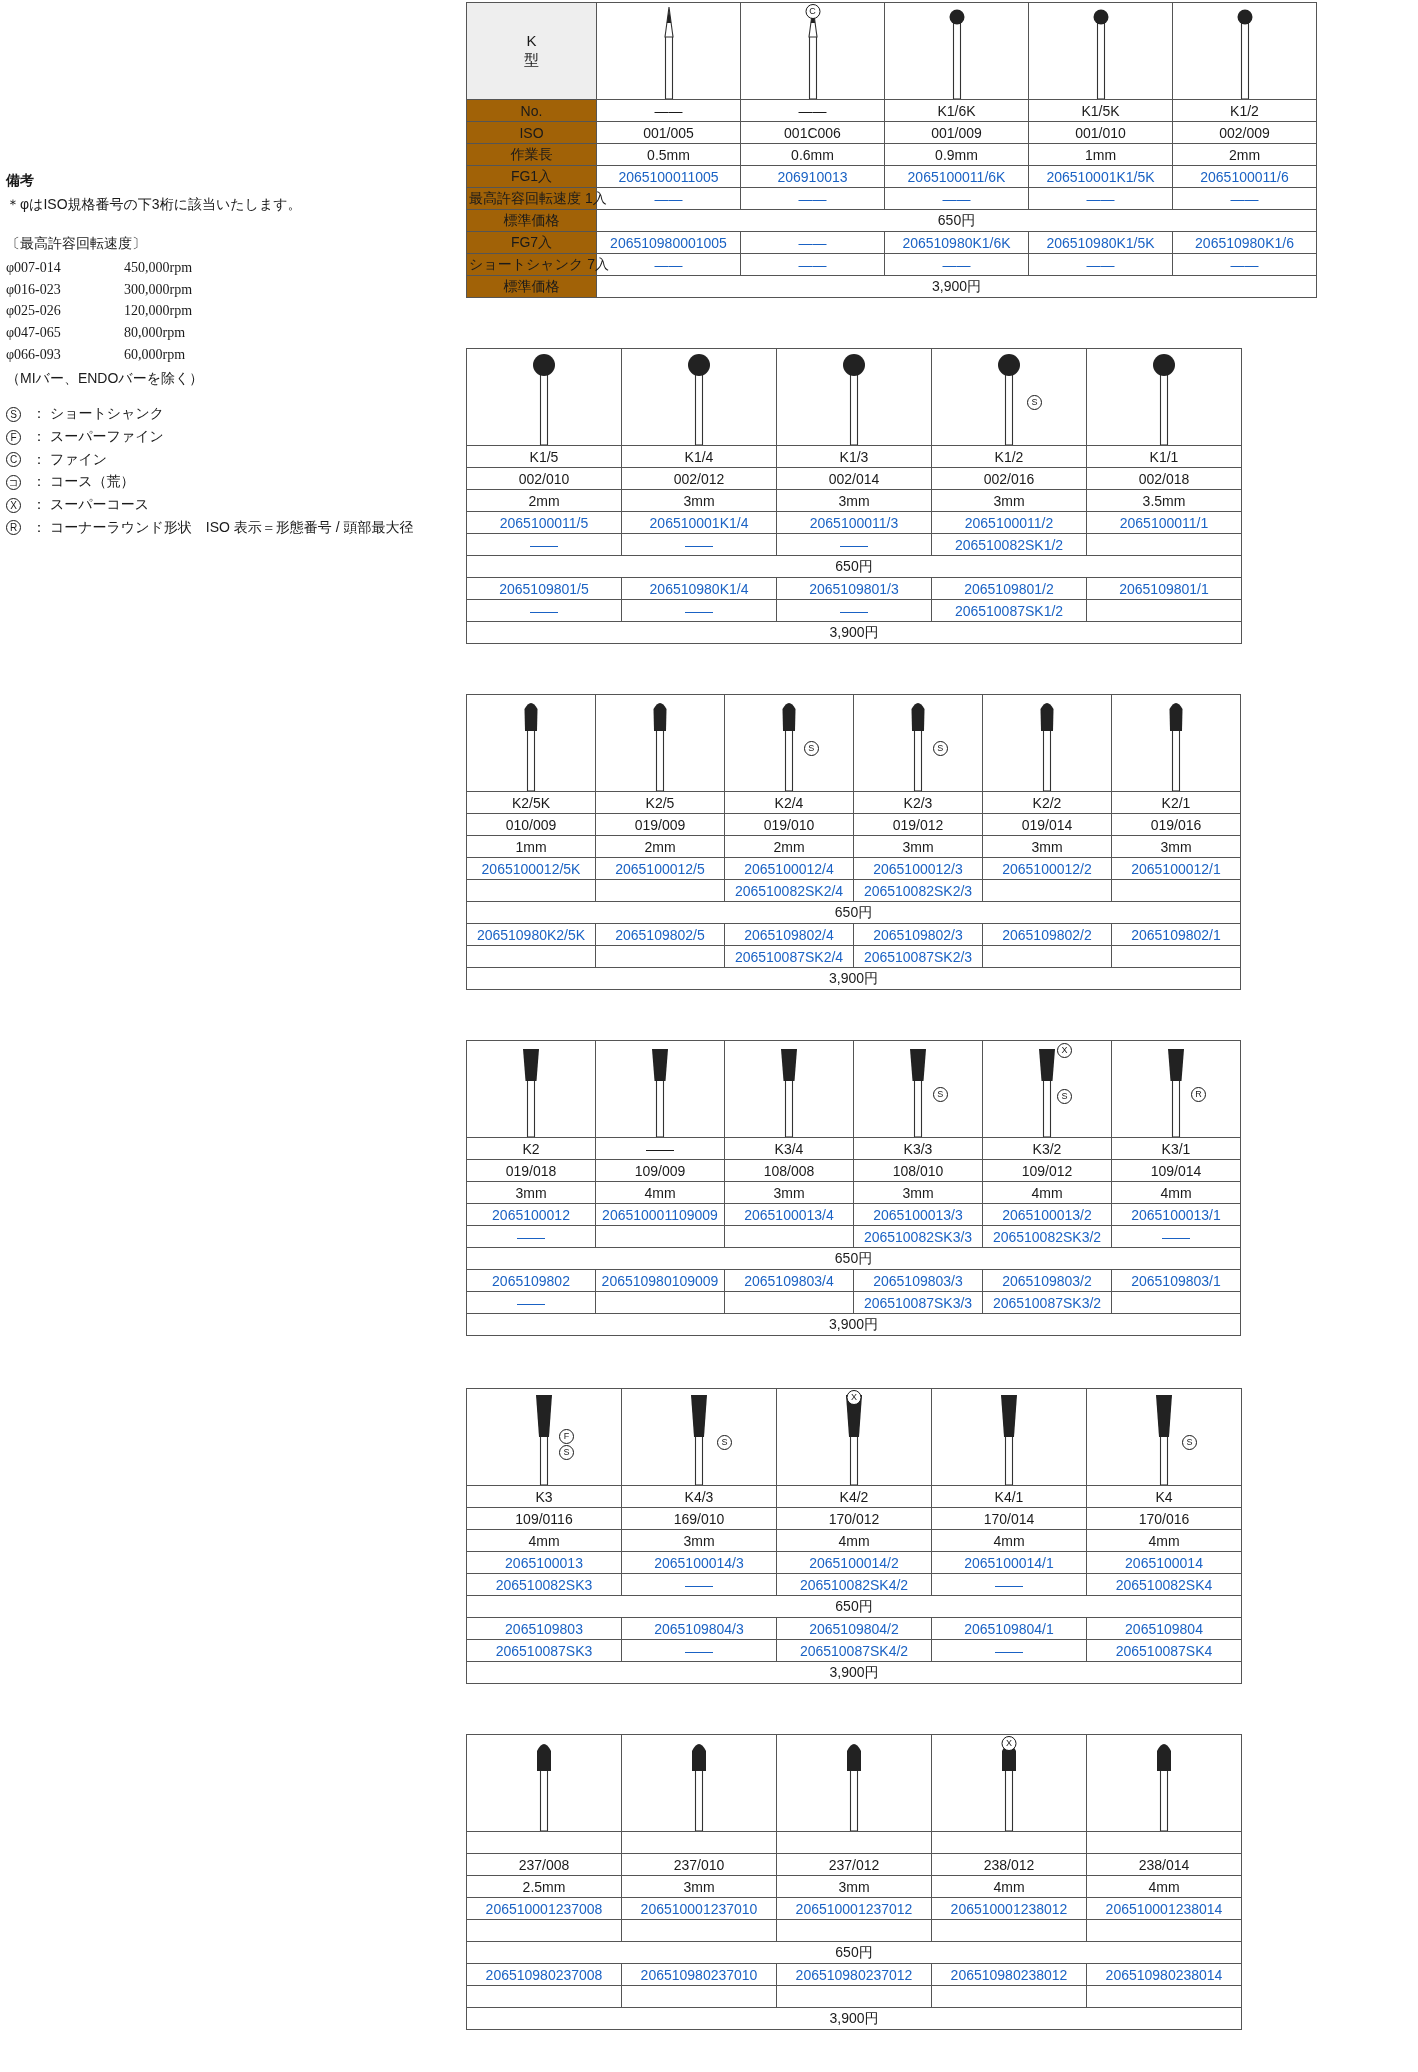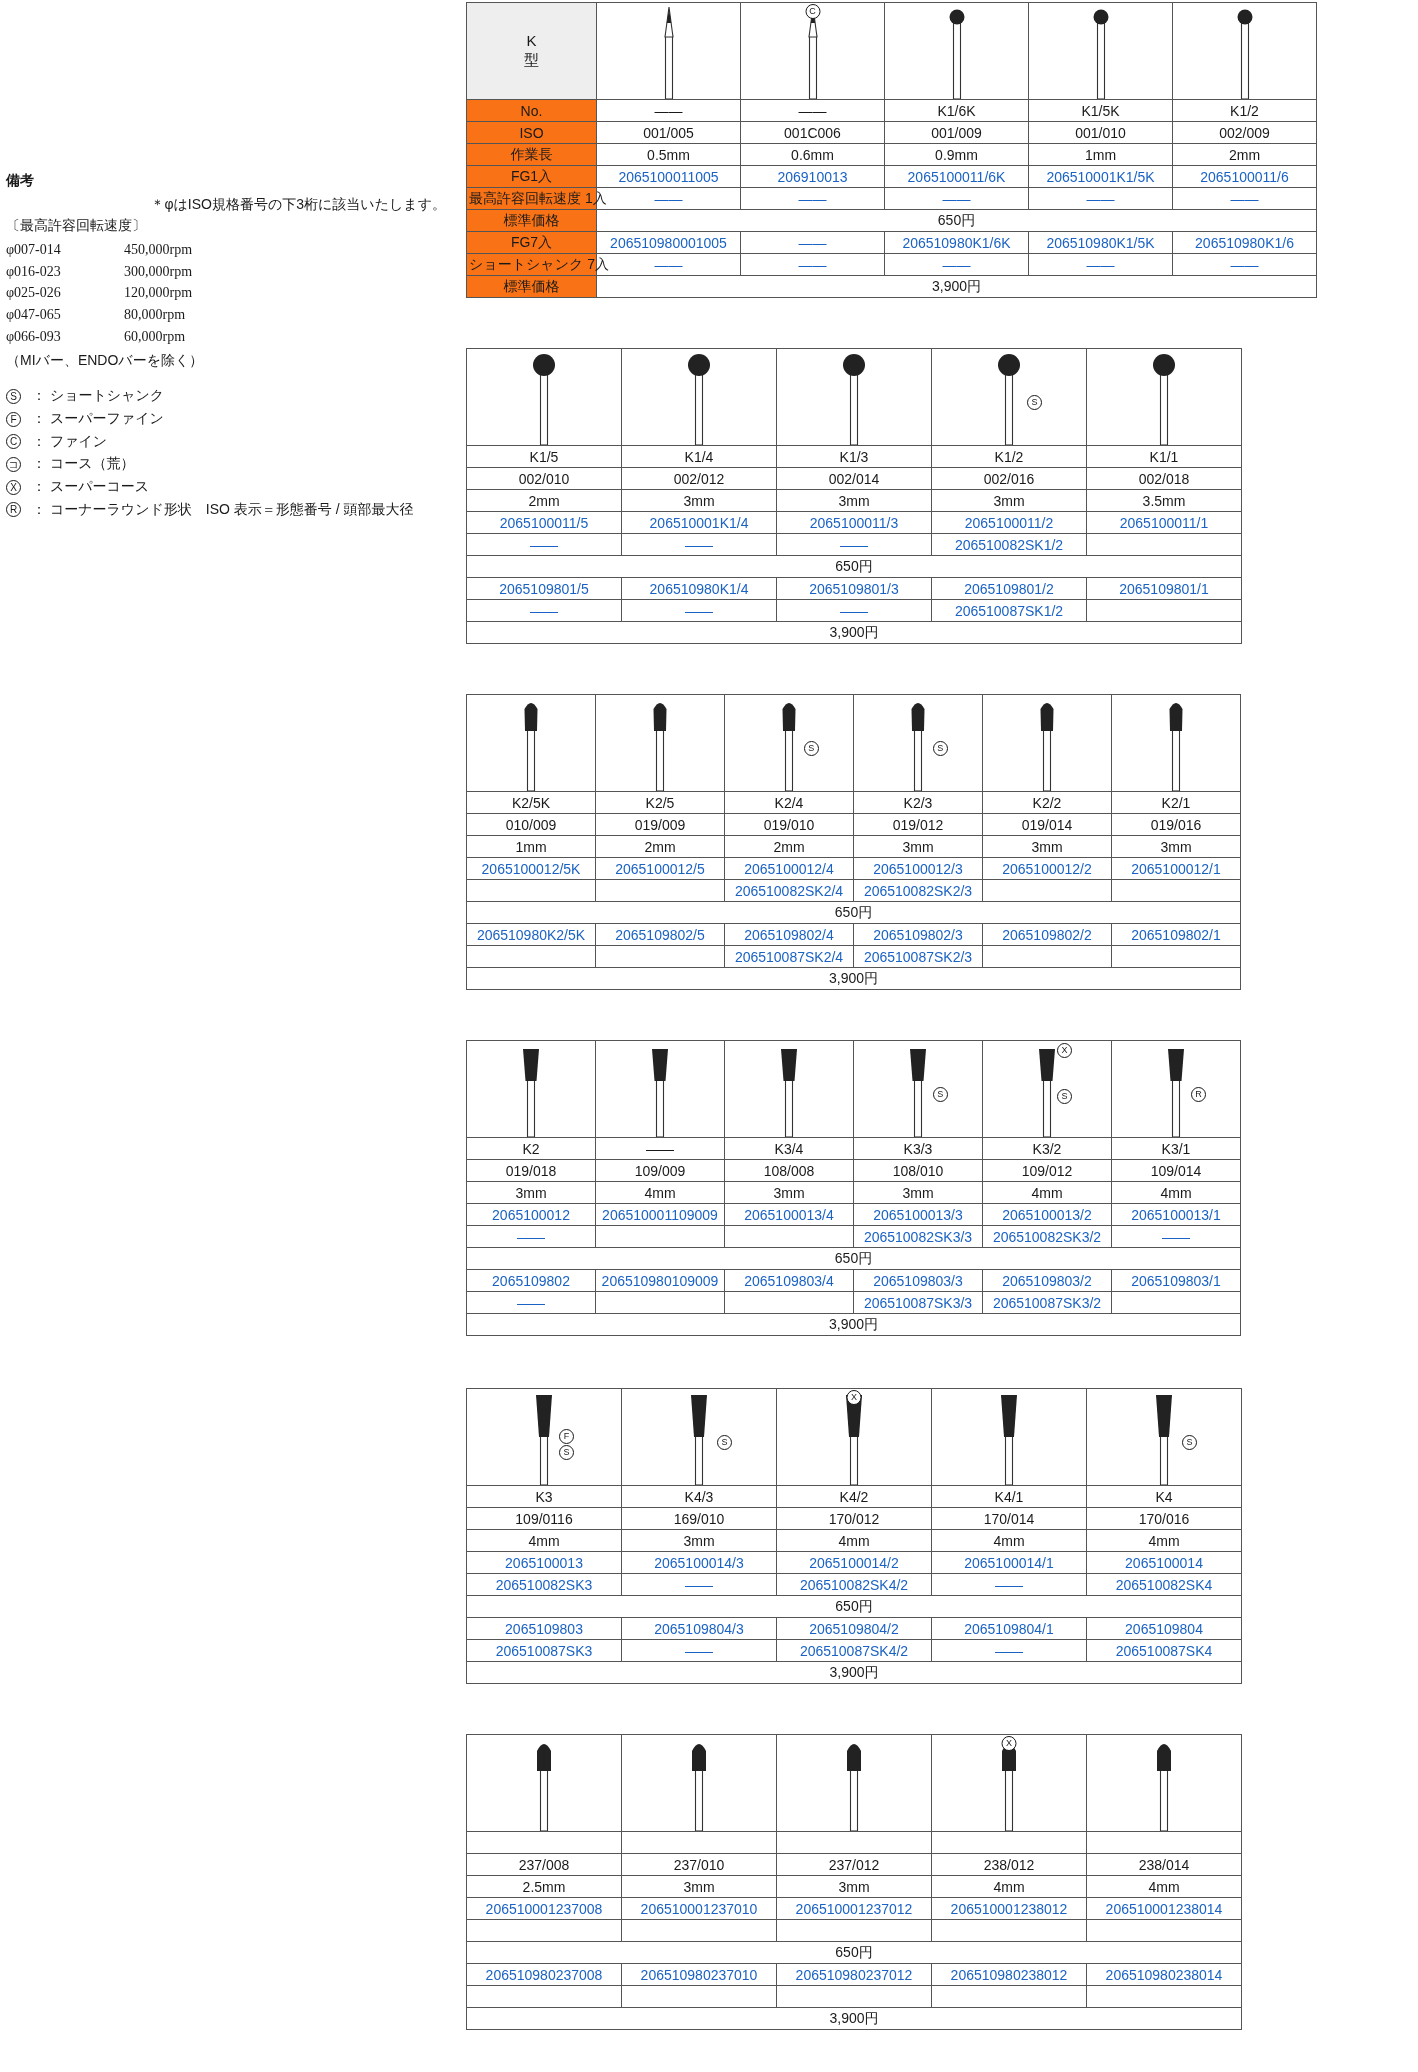--- a/index.html
+++ b/index.html
@@ -18,21 +18,21 @@
   
   .notes {
     position: absolute;
     left: 6px;
     top: 170px;
     width: 440px;
     font-size: 14px;
     line-height: 1.55;
   }
   .notes .title { font-weight: bold; margin-bottom: 2px; font-family: Liberation Serif, serif; }
-  .notes .star { margin-bottom: 0; text-align: right; }
+  .notes .star { margin-bottom: 18px; }
   .notes .bracket { margin-bottom: 2px; }
   .notes .spd-row { display: flex; font-family: Liberation Serif, serif; }
   .notes .spd-row .d { width: 118px; }
   .notes .spd-row .v { width: 130px; text-align: left; }
   .notes .excl { margin-top: 2px; margin-bottom: 14px; }
   .notes .legend-row { display: flex; align-items: center; margin-bottom: 1px; }
   .notes .legend-row .lg { width: 26px; }
   .notes .legend-row .lt { }
 
   .circ {
@@ -56,21 +56,21 @@
   table.grid td {
     border: 1px solid #555;
     text-align: center;
     vertical-align: middle;
     font-size: 14px;
     height: 22px;
     padding: 0 2px;
     white-space: nowrap;
   }
   td.code { color: #1a62c4; font-size: 13px; }
-  td.lbl { background: #f97316; font-size: 14px; }
+  td.lbl { background: #a16207; font-size: 14px; }
   td.hdrgray { background: #eeeeee; }
   td.img { height: 96px; padding: 0; vertical-align: bottom; }
   td.price { font-size: 14px; }
 
   .ktype { font-size: 15px; line-height: 1.25; }
 
   
   .bur { position: relative; width: 100%; height: 96px; }
   .bur svg { position: absolute; left: 50%; transform: translateX(-50%); bottom: 0; }
   .mark {

